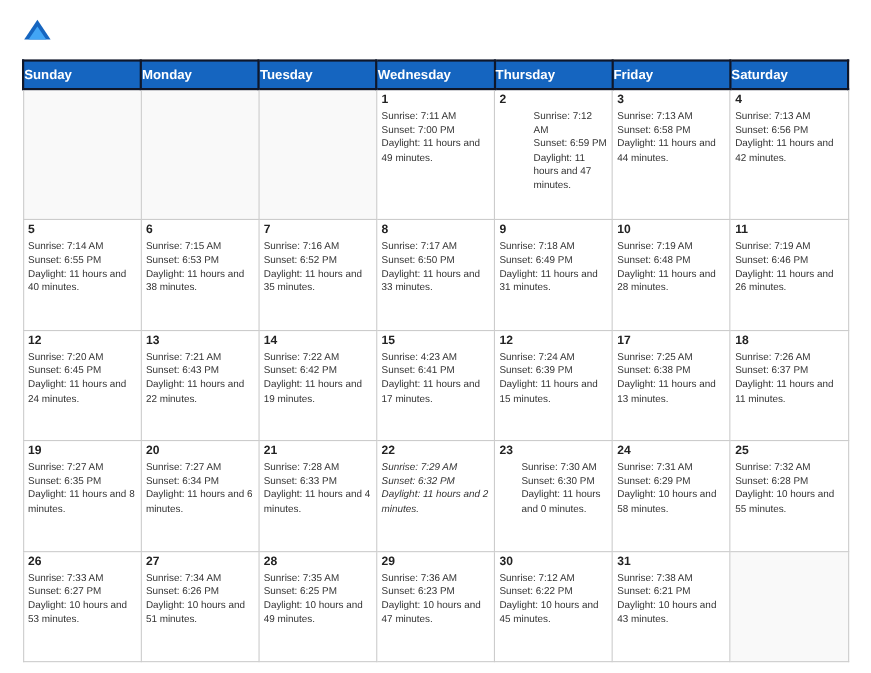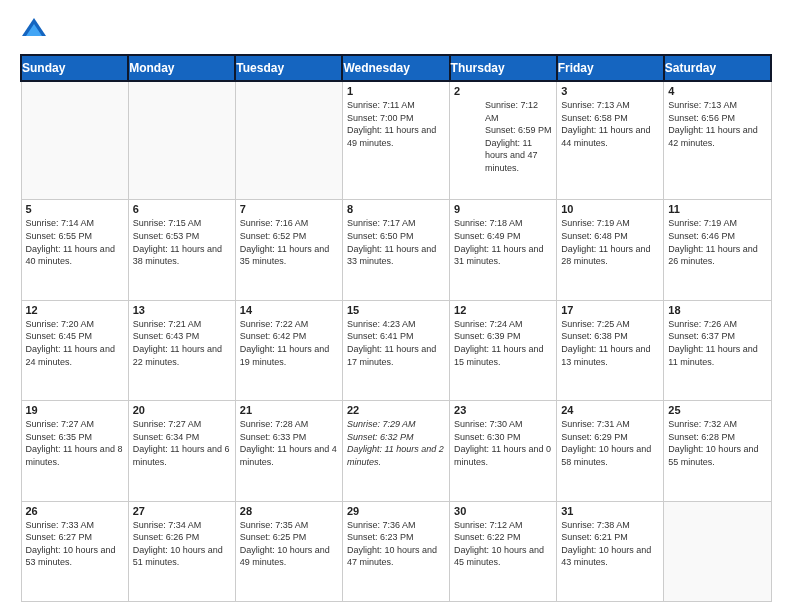--- a/index.html
+++ b/index.html
@@ -270,21 +270,21 @@
 Daylight: 11 hours and 4 minutes.</div>
           </td>
           <td>
             <div class="day-number">22</div>
             <div class="day-info" style="white-space: pre-line; font-style: italic;">Sunrise: 7:29 AM
 Sunset: 6:32 PM
 Daylight: 11 hours and 2 minutes.</div>
           </td>
           <td>
             <div class="day-number">23</div>
-            <div class="day-info" style="white-space: pre-line;">Sunrise: 7:30 AM
+            <div class="day-info" style="white-space: pre-line; margin-left: 20px;">Sunrise: 7:30 AM
 Sunset: 6:30 PM
 Daylight: 11 hours and 0 minutes.</div>
           </td>
           <td>
             <div class="day-number">24</div>
             <div class="day-info" style="white-space: pre-line;">Sunrise: 7:31 AM
 Sunset: 6:29 PM
 Daylight: 10 hours and 58 minutes.</div>
           </td>
           <td>

